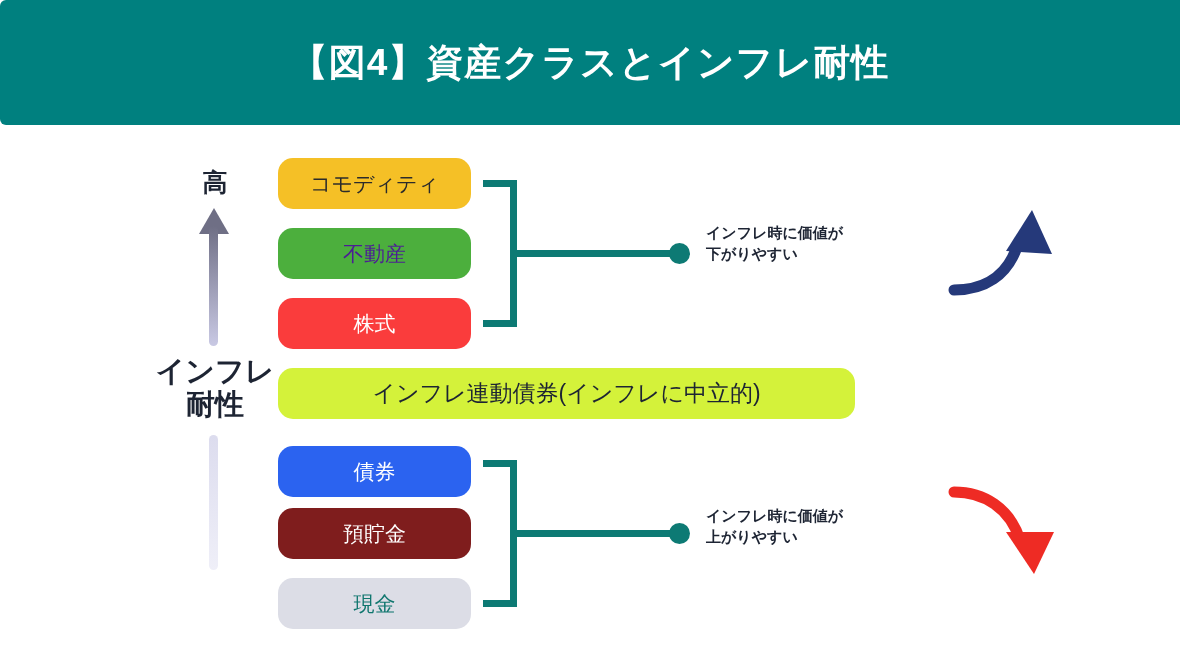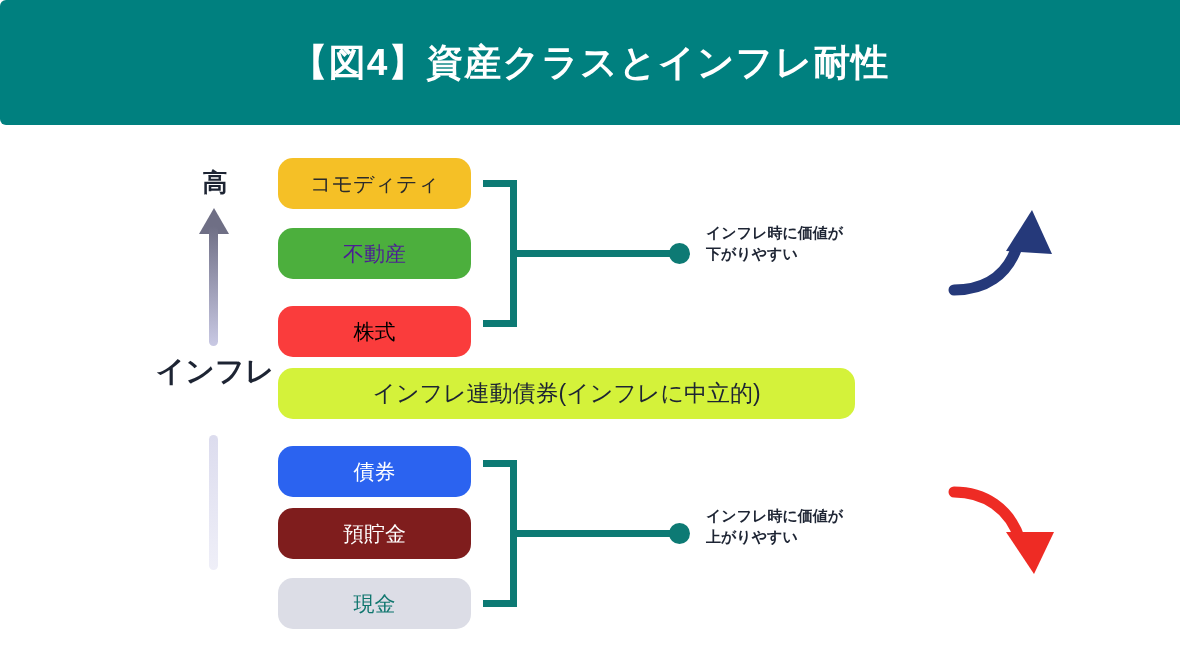--- a/index.html
+++ b/index.html
@@ -92,28 +92,29 @@
   <div class="header" style="background: rgb(0, 128, 127);">
     <div class="header-title" style="color: rgb(255, 255, 255);">【図4】資産クラスとインフレ耐性</div>
   </div>
 
   <div class="axis">
     <div class="axis-top-label">高</div>
     <div class="arrow-head"></div>
     <div class="arrow-shaft-upper"></div>
     <div class="axis-name">
       <div>インフレ</div>
+      <div>耐性</div>
     </div>
     <div class="arrow-shaft-lower"></div>
   </div>
 
   <div class="bars">
     <div class="bar narrow" style="top: 0px; background: rgb(245, 192, 38); color: rgb(43, 43, 43);">コモディティ</div>
     <div class="bar narrow" style="top: 70px; background: rgb(76, 175, 61); color: #4c1d95;">不動産</div>
-    <div class="bar narrow" style="top: 148px; background: rgb(250, 60, 60); color: #000000;">株式</div>
+    <div class="bar narrow" style="top: 140px; background: rgb(250, 60, 60); color: #ffffff;">株式</div>
     <div class="bar wide" style="top: 210px; background: rgb(212, 242, 58); color: rgb(29, 36, 51);">インフレ連動債券(インフレに中立的)</div>
     <div class="bar narrow" style="top: 288px; background: rgb(43, 99, 240); color: rgb(255, 255, 255);">債券</div>
     <div class="bar narrow" style="top: 350px; background: #7f1d1d; color: rgb(255, 255, 255);">預貯金</div>
     <div class="bar narrow" style="top: 420px; background: rgb(220, 221, 230); color: #0f766e;">現金</div>
   </div>
 
   <div class="bracket" style="left:483px; top:180px; width:210px; height:150px;">
     <div class="br-arm" style="left: 0px; top: 0px; width: 34px; background: rgb(13, 122, 116);"></div>
     <div class="br-vert" style="left: 27px; top: 0px; height: 147px; background: rgb(13, 122, 116);"></div>
     <div class="br-arm" style="left: 0px; top: 140px; width: 34px; background: rgb(13, 122, 116);"></div>

